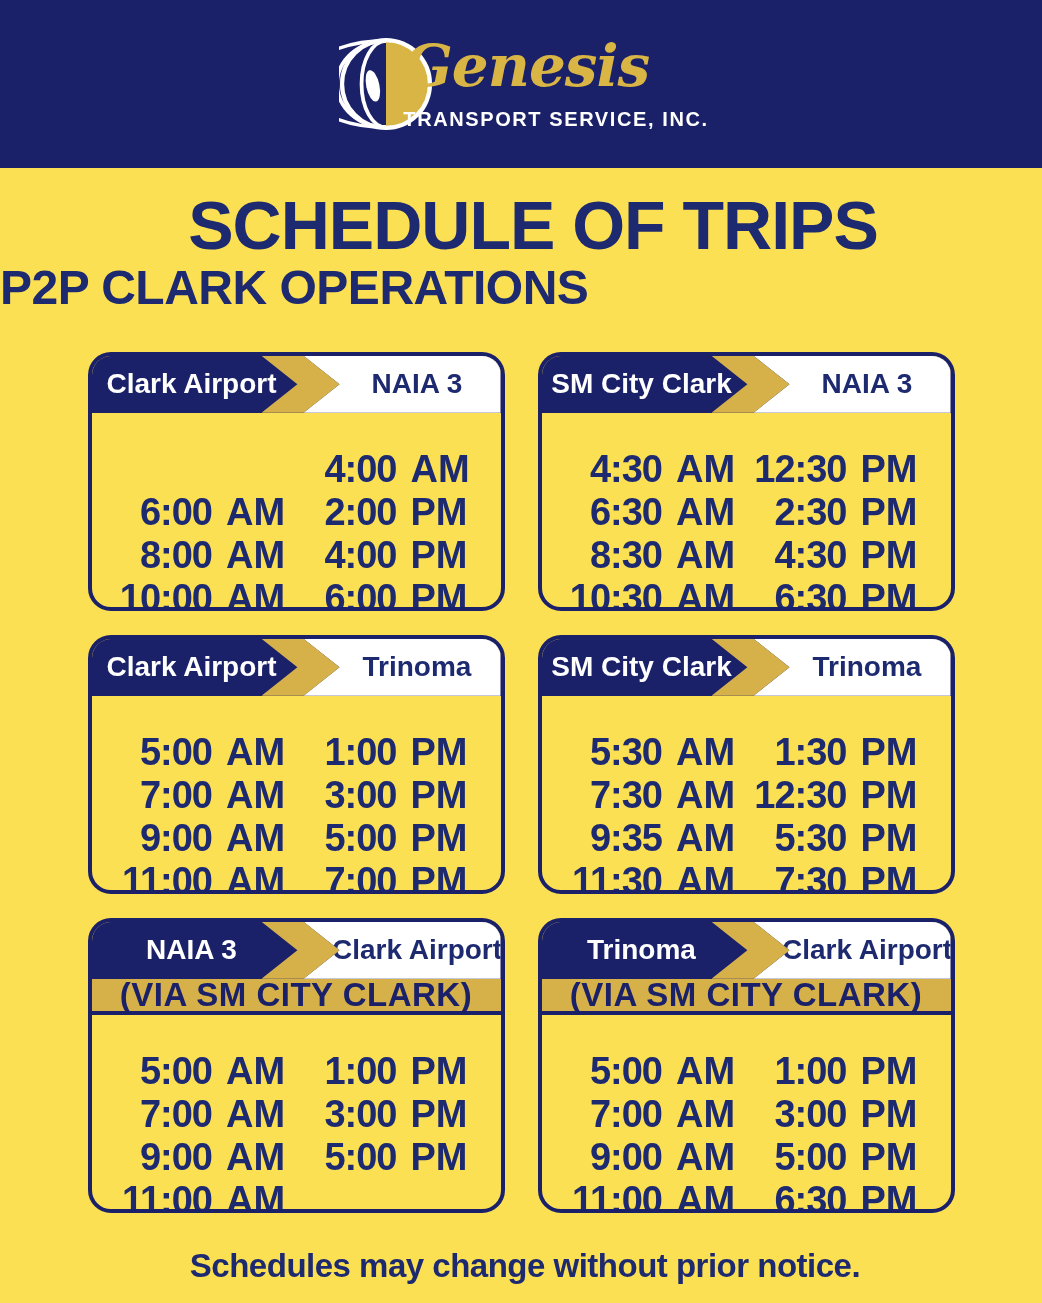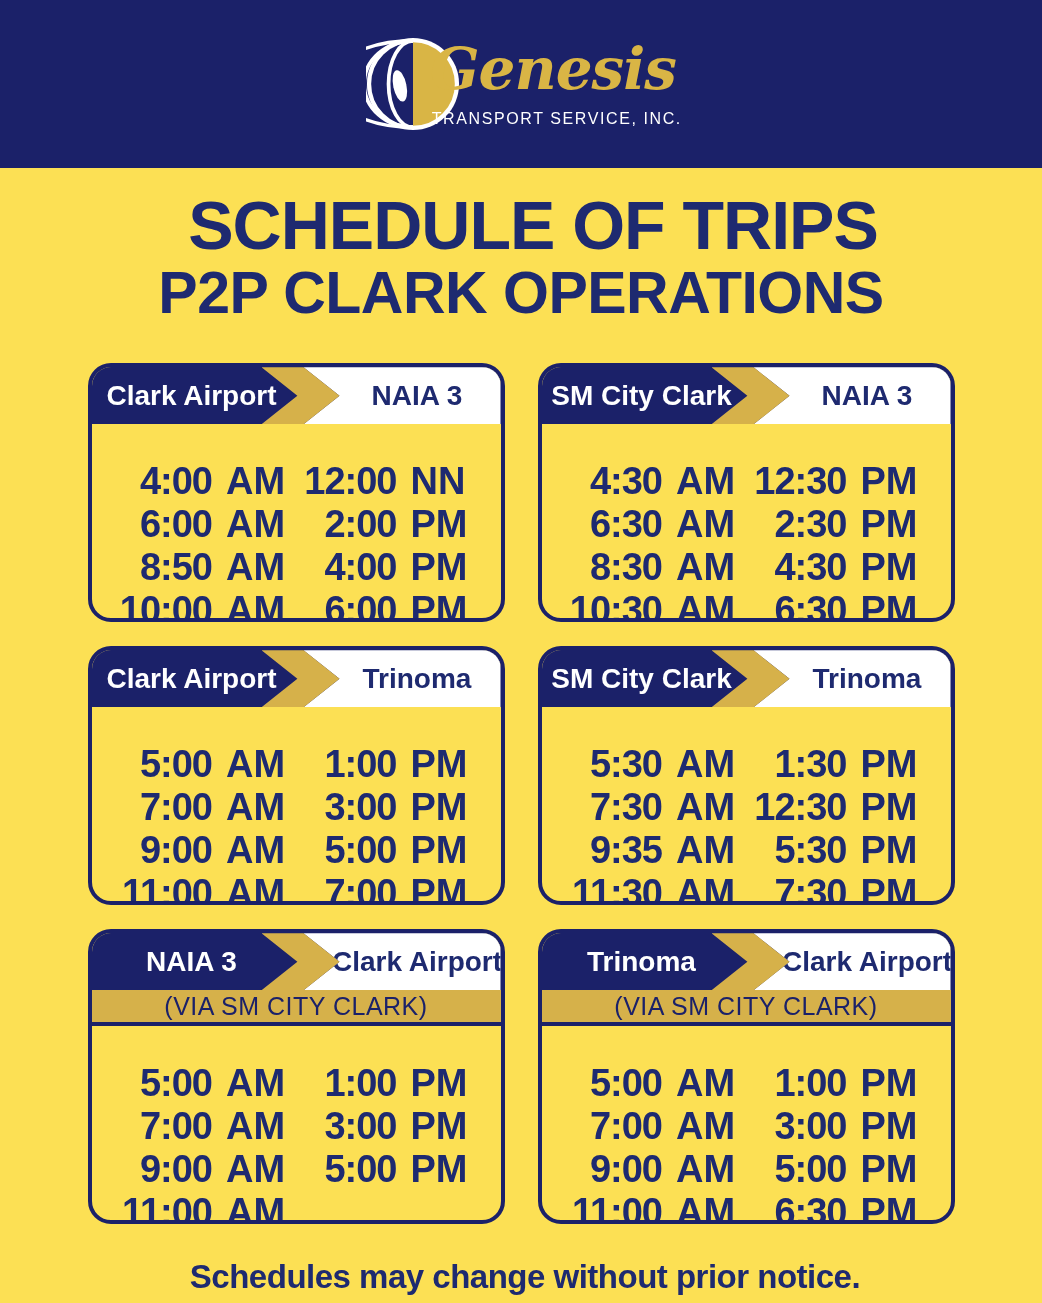--- a/index.html
+++ b/index.html
@@ -33,39 +33,39 @@
   .logo-text{display:flex;flex-direction:column;margin-left:-30px;}
   .logo-name{
     font-family:"DejaVu Serif",serif;
     font-weight:bold;font-style:italic;
     font-size:58px;line-height:1.02;
     color:var(--logo-gold);
     letter-spacing:-1px;
   }
   .logo-sub{
     color:var(--white);
-    font-weight:normal;
-    font-size:16px;
+    font-weight:bold;
+    font-size:20px;
     letter-spacing:1.6px;
     align-self:flex-end;
     margin-top:11px;margin-right:-6px;
   }
   
   .title{
     text-align:center;
     font-size:68px;font-weight:bold;
     color:var(--navy-text);
     margin-top:22px;
     letter-spacing:-1px;
     line-height:1.05;
     padding-left:24px;
   }
   .subtitle{
-    text-align:center;
-    font-size:59px;font-weight:bold;
+    text-align:left;
+    font-size:48px;font-weight:bold;
     color:var(--navy-text);
     margin-top:2px;
     letter-spacing:-0.5px;
     line-height:1.05;
   }
   
   .grid{
     display:grid;
     grid-template-columns:417px 417px;
     column-gap:33px;row-gap:24px;
@@ -105,21 +105,21 @@
   .route-to{
     color:var(--navy-text);font-weight:bold;font-size:28px;
     padding-left:30px;white-space:nowrap;
   }
   .via-band{
     height:36px;
     background:var(--gold);
     border-bottom:4px solid var(--navy);
     display:flex;align-items:center;justify-content:center;
     color:var(--navy);
-    font-weight:normal;font-size:25px;
+    font-weight:bold;font-size:33px;
     letter-spacing:0.5px;
   }
   .card-body{padding:12px 20px 10px;}
   .time-row{display:flex;height:43px;align-items:center;}
   .time-cell{flex:1;display:flex;align-items:baseline;}
   .time-cell .t{
     flex:1;text-align:right;
     font-size:38px;font-weight:bold;color:var(--navy-text);
     letter-spacing:-1px;
   }
@@ -173,38 +173,34 @@
         <span class="header-white">
           <span class="route-to">NAIA 3</span>
         </span>
       </div>
       <div class="card-body">
           <div class="time-row">
             <div class="time-cell">
               <span class="t">4:00</span>
               <span class="s">AM</span>
             </div>
-            <div class="time-cell">
-              <span class="t">12:00</span>
-              <span class="s">NN</span>
-            </div>
           </div>
           <div class="time-row">
             <div class="time-cell">
               <span class="t">6:00</span>
               <span class="s">AM</span>
             </div>
             <div class="time-cell">
               <span class="t">2:00</span>
               <span class="s">PM</span>
             </div>
           </div>
           <div class="time-row">
             <div class="time-cell">
-              <span class="t">8:50</span>
+              <span class="t">8:00</span>
               <span class="s">AM</span>
             </div>
             <div class="time-cell">
               <span class="t">4:00</span>
               <span class="s">PM</span>
             </div>
           </div>
           <div class="time-row">
             <div class="time-cell">
               <span class="t">10:00</span>

